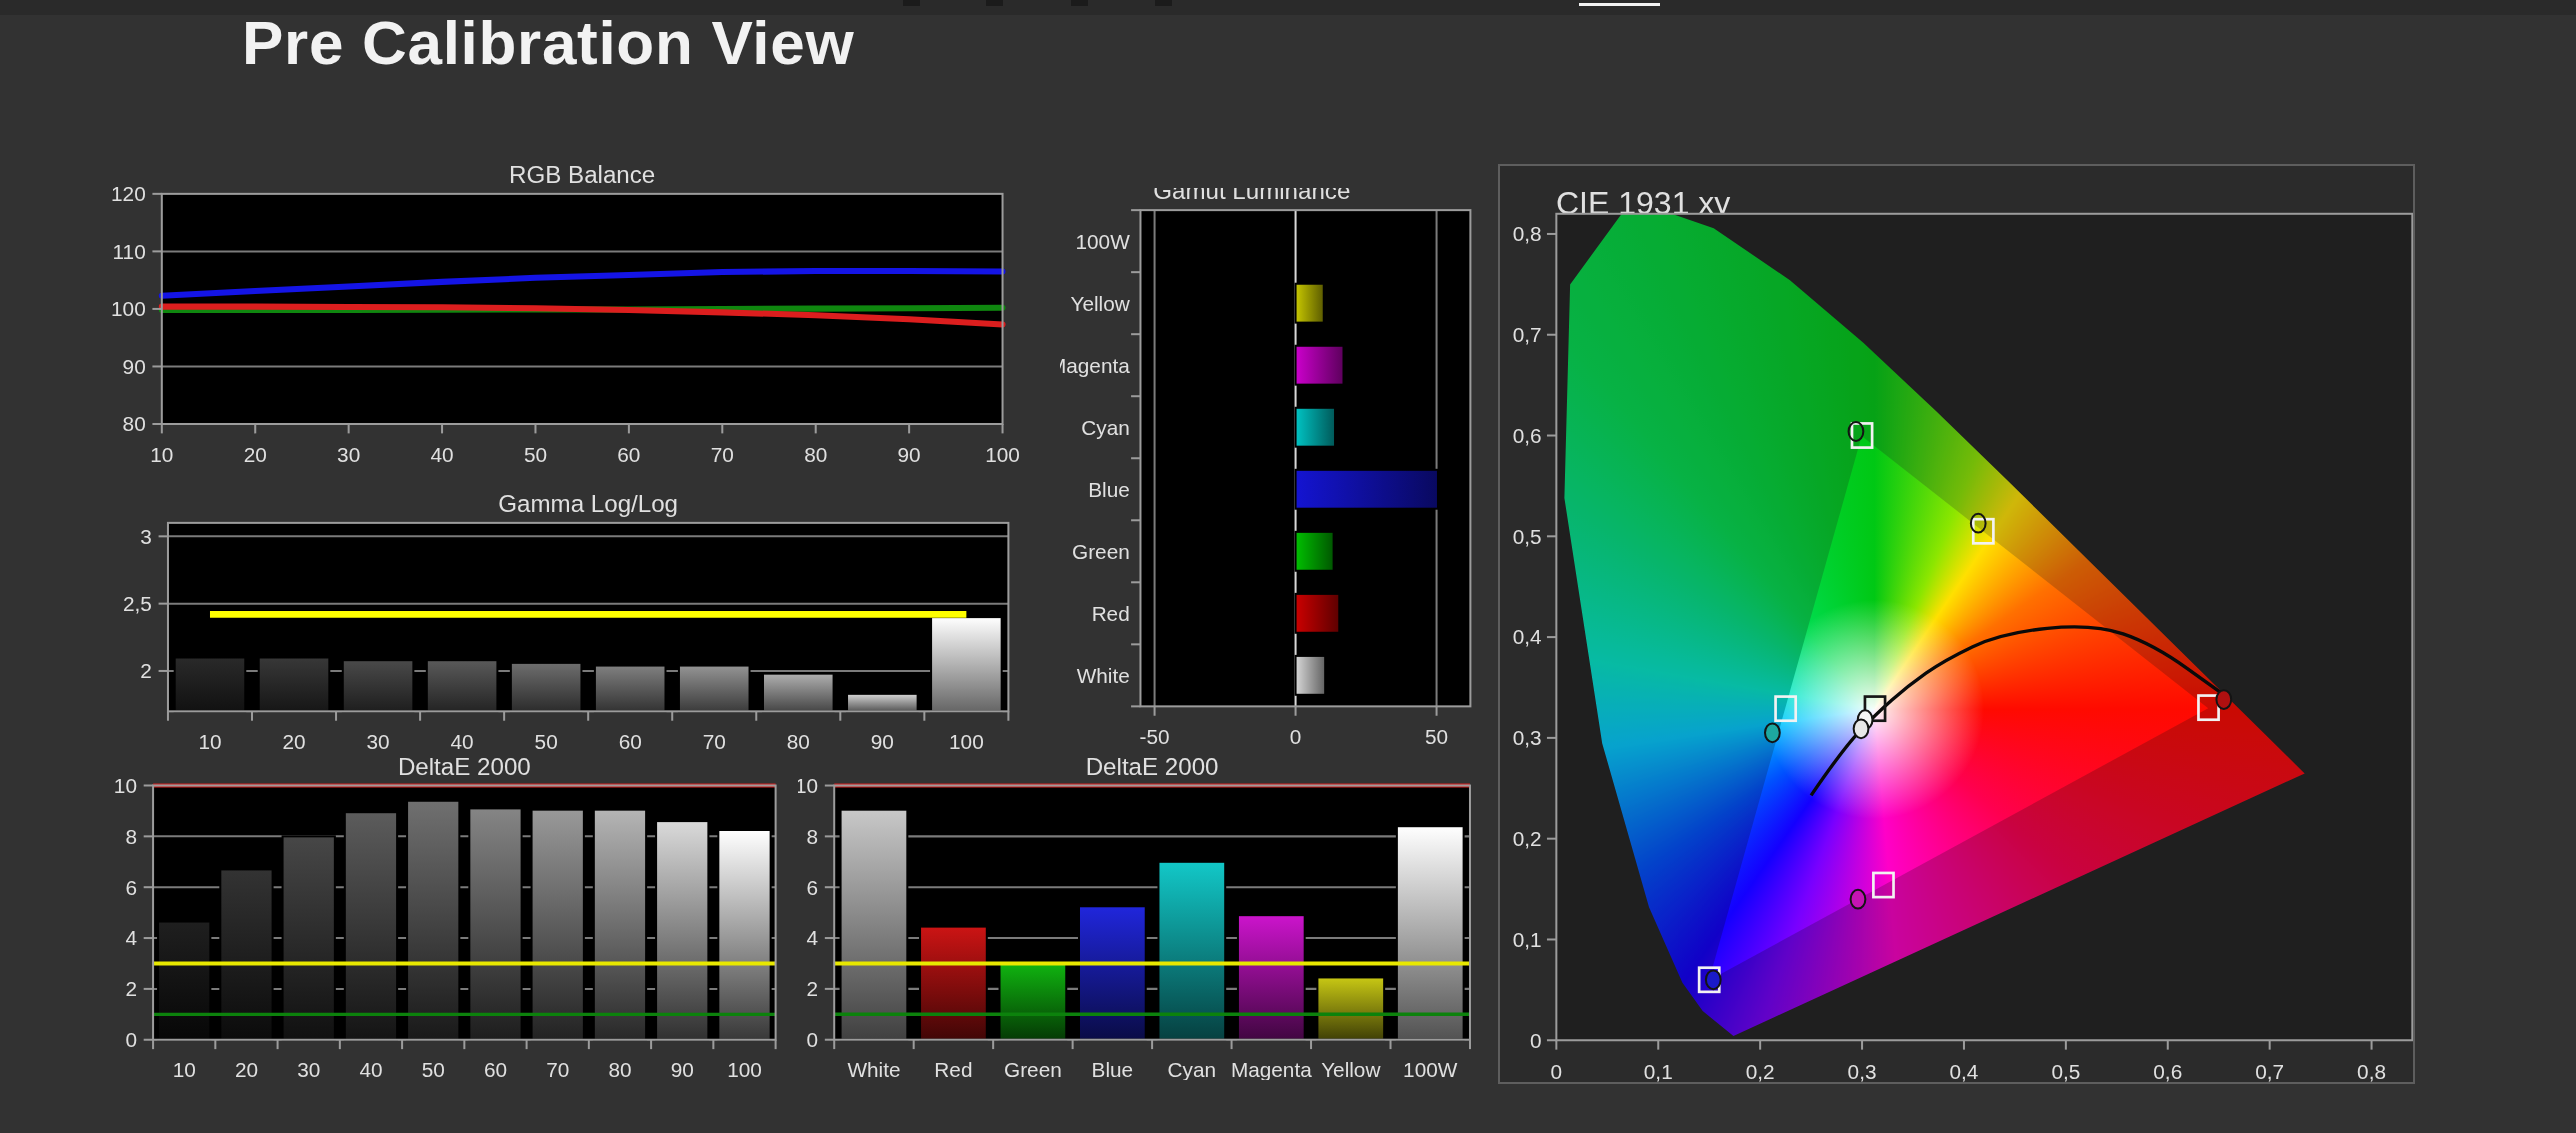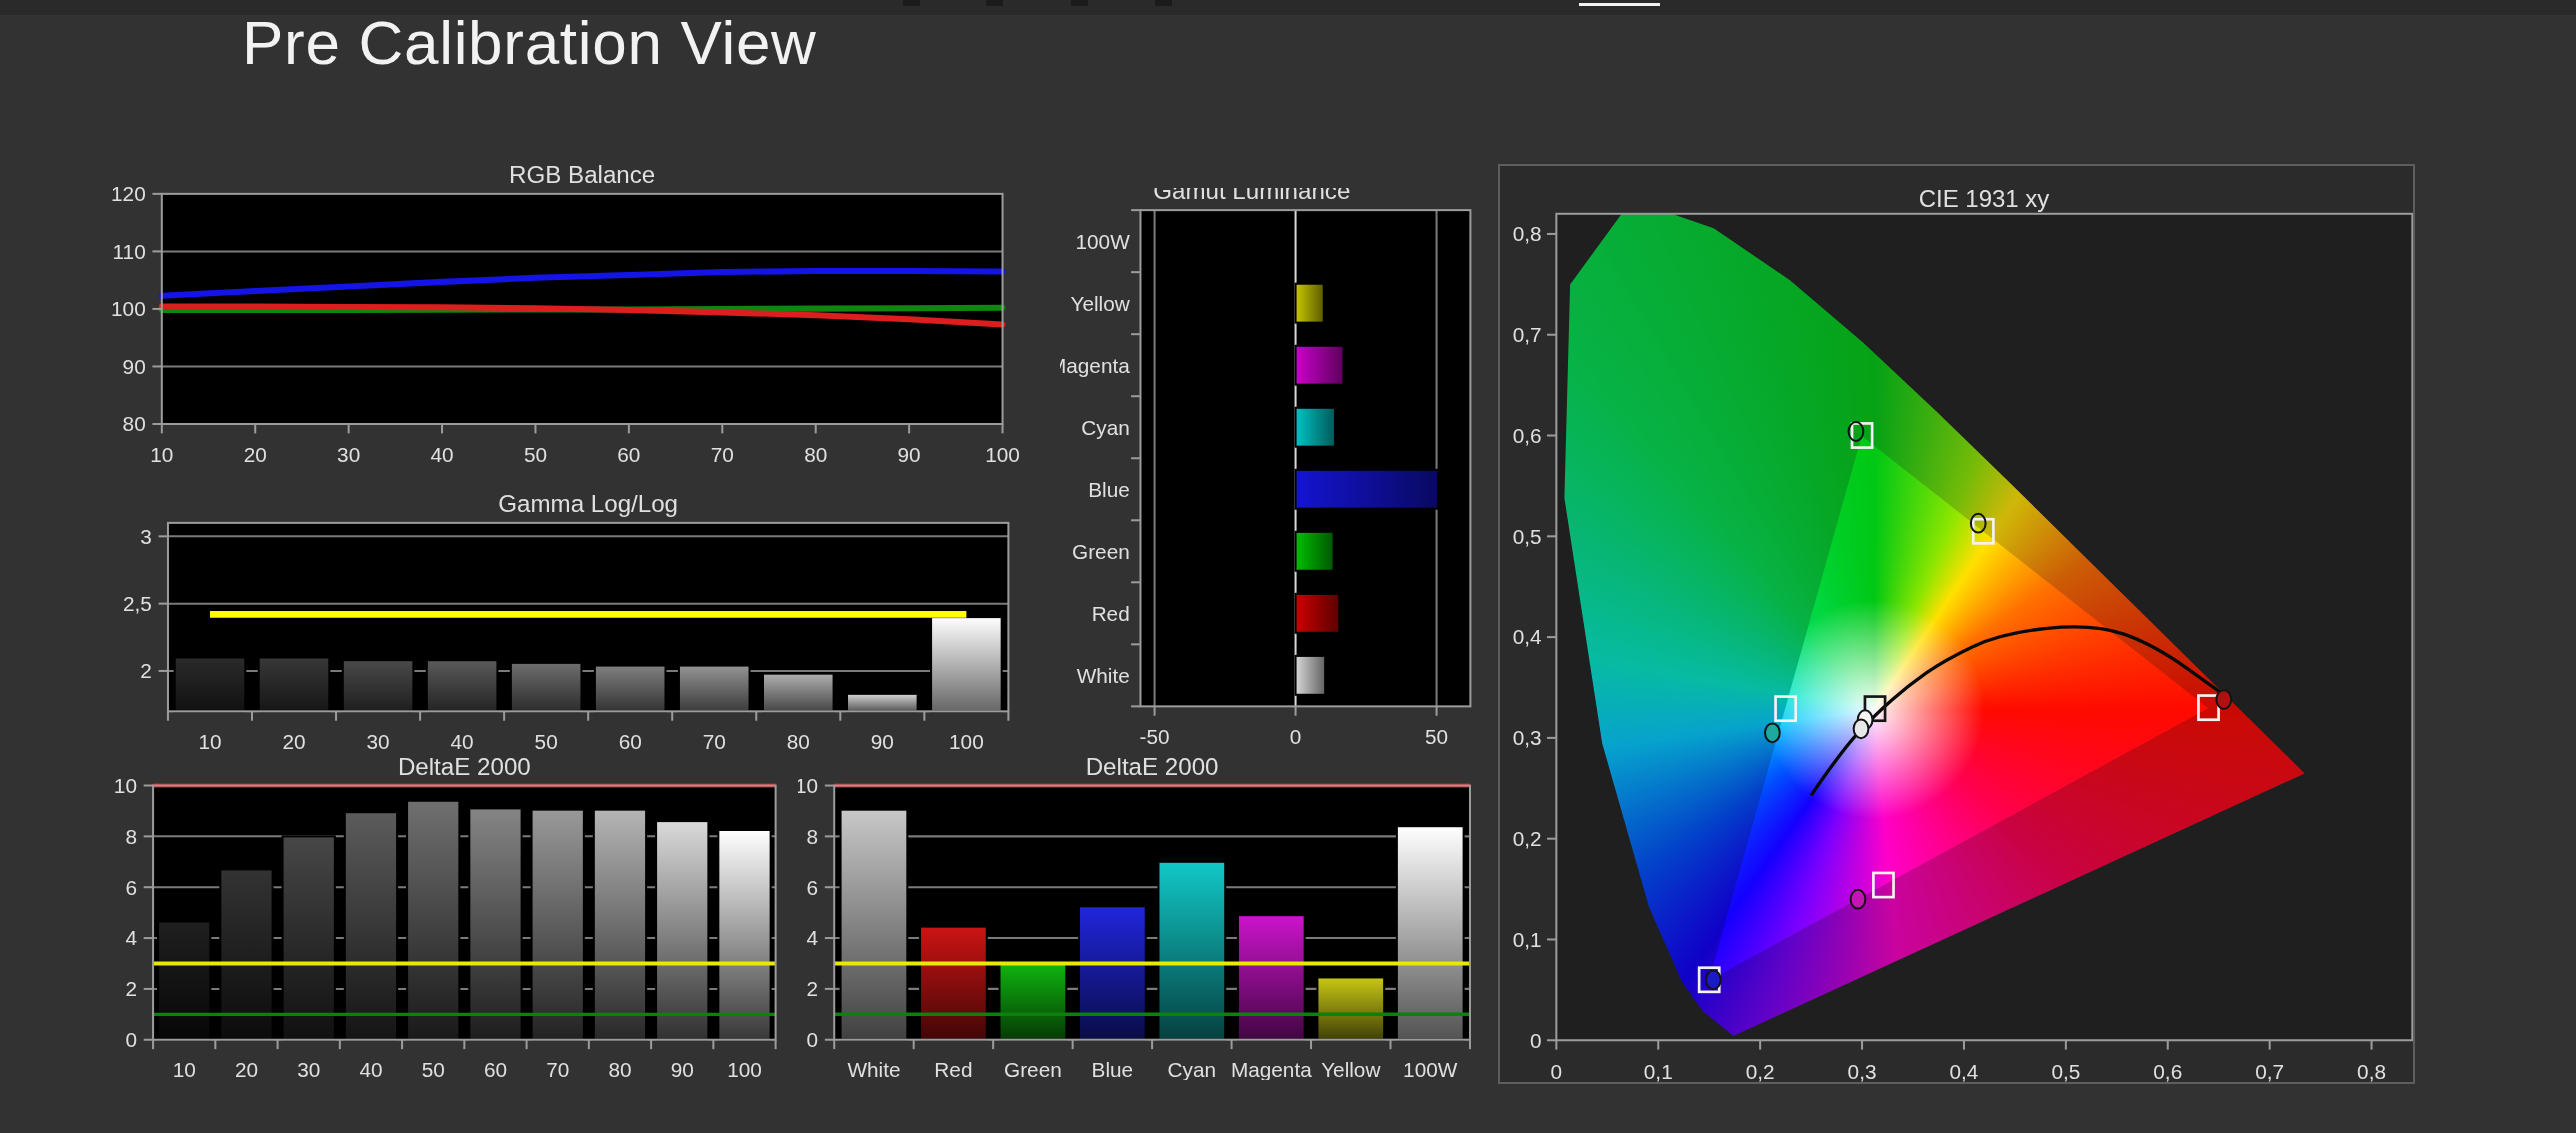--- a/index.html
+++ b/index.html
@@ -1,31 +1,31 @@
 <!DOCTYPE html>
 <html style="font-size:10.7px"><head>
 <meta charset="utf-8">
 <style>
   html,body{margin:0;padding:0}
   body{width:2576px;height:1133px;position:relative;background:#323232;overflow:hidden;
        font-family:"Liberation Sans",sans-serif;color:#e0e0e0}
   .topbar{position:absolute;left:0;top:0;width:2576px;height:14.8px;background:#2a2a2a}
   .tab-underline{position:absolute;left:1579px;top:2.7px;width:81px;height:3.4px;background:#f2f2f2}
   .remnant{position:absolute;top:0;height:6px;background:#1b1b1b}
-  .page-title{position:absolute;left:242px;top:6.7px;font-size:62px;font-weight:normal;
+  .page-title{position:absolute;left:242px;top:6.7px;font-size:62px;font-weight:bold;
               color:#f2f2f2;letter-spacing:0.7px;white-space:nowrap}
   .chart{position:absolute}
   #chart-rgb{left:94px;top:165px;width:973px;height:312px}
   #chart-gamma{left:100px;top:490px;width:973px;height:275px}
   #chart-de-gray{left:94px;top:758px;width:738px;height:322px}
   #chart-de-color{left:798px;top:758px;width:731px;height:322px}
   #chart-gamut{left:1060px;top:188px;width:456px;height:570px}
   .cie-panel{position:absolute;left:1498px;top:164px;width:917px;height:920px;background:#2b2b2b;
              border:2px solid #5e5e5e;box-sizing:border-box}
-  .cie-title{position:absolute;left:56px;top:19px;width:856px;text-align:center;font-size:24px;color:#e0e0e0}
+  .cie-title{position:absolute;left:56px;top:19px;width:856px;font-size:32px;color:#e0e0e0}
   .cie-plotbg{position:absolute;left:56px;top:48px;width:856px;height:827px;background:#1f1f1f}
   .cie-layer{position:absolute;left:56px;top:48px;width:856px;height:827px}
   .cie-svg{position:absolute;left:0;top:0}
   svg{display:block}
   svg text{fill:#e0e0e0}
 </style>
 </head>
 <body>
 
 <div class="topbar">

